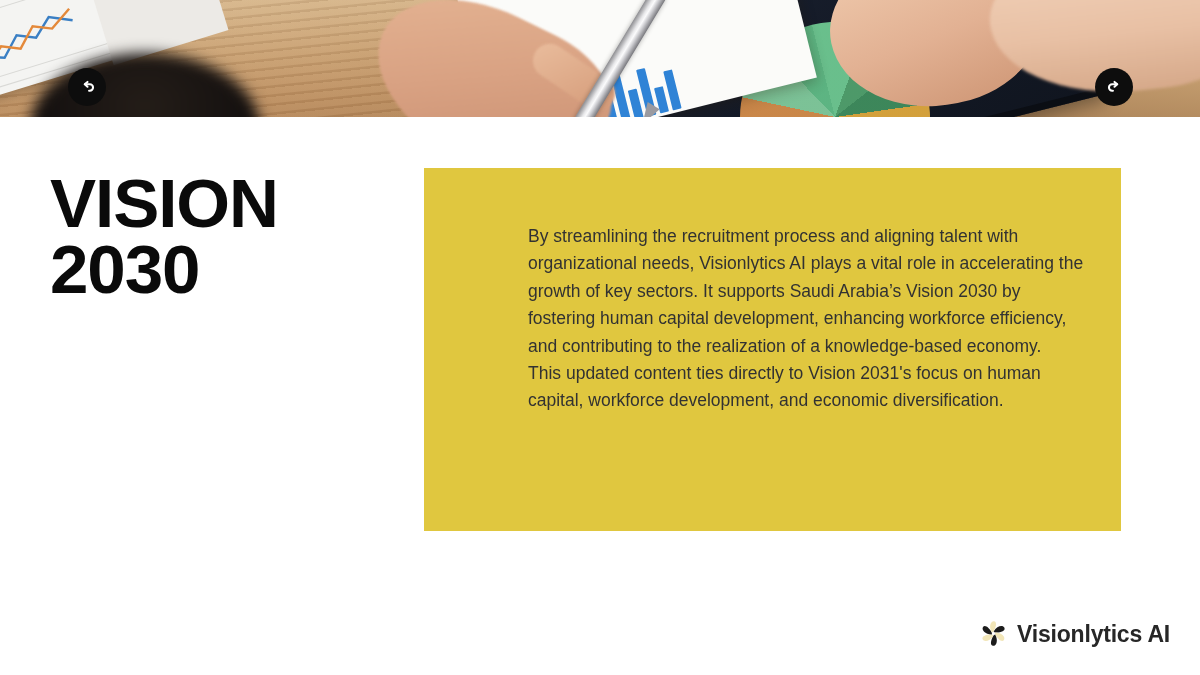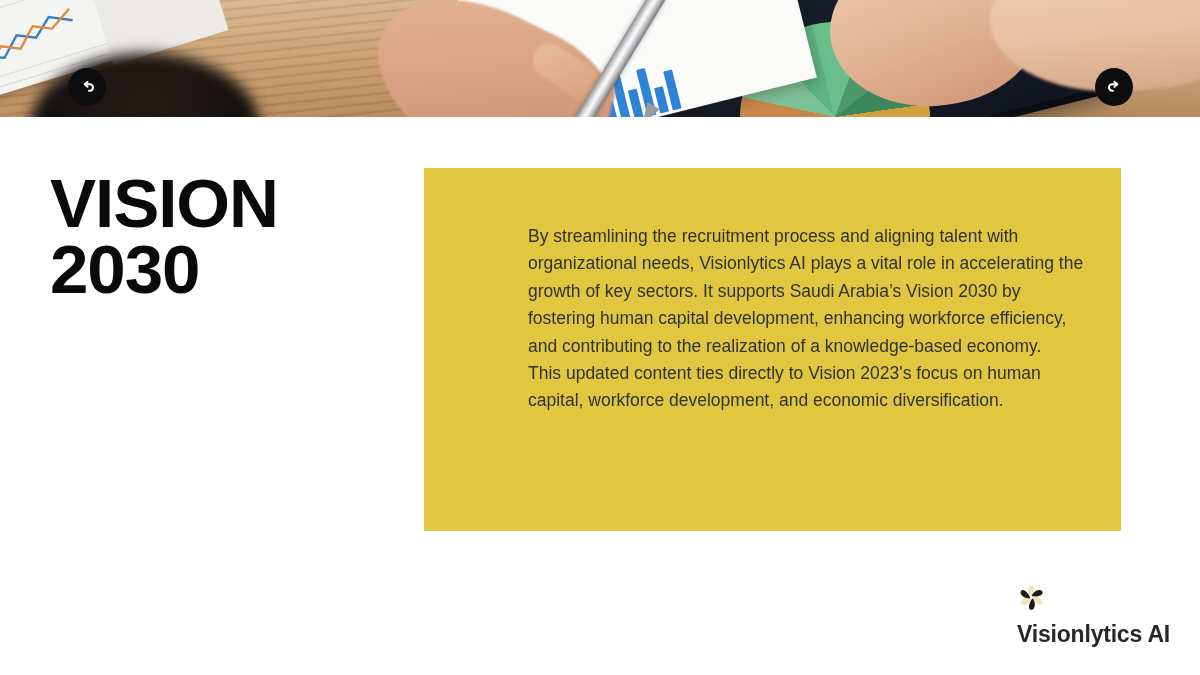--- a/index.html
+++ b/index.html
@@ -300,23 +300,22 @@
     font-weight: 400;
   }
   .panel-text p { margin: 0; }
 
   
   .brand {
     position: absolute;
     right: 30px;
     bottom: 27px;
     display: flex;
-    align-items: flex-start;
+    align-items: flex-end;
     gap: 9px;
-    flex-direction: column;
   }
   .brand-mark {
     width: 29px;
     height: 29px;
     display: block;
   }
   .brand-name {
     font-family: "Liberation Sans", sans-serif;
     font-size: 23px;
     font-weight: 700;
@@ -399,21 +398,21 @@
 <div class="stage">
 
   <div class="title-block">
     <div class="title-line">VISION</div>
     <div class="title-line">2030</div>
   </div>
 
   <div class="yellow-panel">
     <div class="panel-text">
       <p>By streamlining the recruitment process and aligning talent with organizational needs, Visionlytics AI plays a vital role in accelerating the growth of key sectors. It supports Saudi Arabia’s Vision 2030 by fostering human capital development, enhancing workforce efficiency, and contributing to the realization of a knowledge-based economy.</p>
-      <p>This updated content ties directly to Vision 2023's focus on human capital, workforce development, and economic diversification.</p>
+      <p>This updated content ties directly to Vision 2031's focus on human capital, workforce development, and economic diversification.</p>
     </div>
   </div>
 
   <div class="brand">
     <span class="brand-mark">
       <svg class="brand-mark" viewBox="0 0 40 40">
         <g transform="translate(20,20)">
           <g>
             <path d="M0,-2.6 C5,-11 13,-12 15,-8 C17,-4 10,-1 2,-1.4 Z" fill="#1c1c1c"></path>
           </g>

